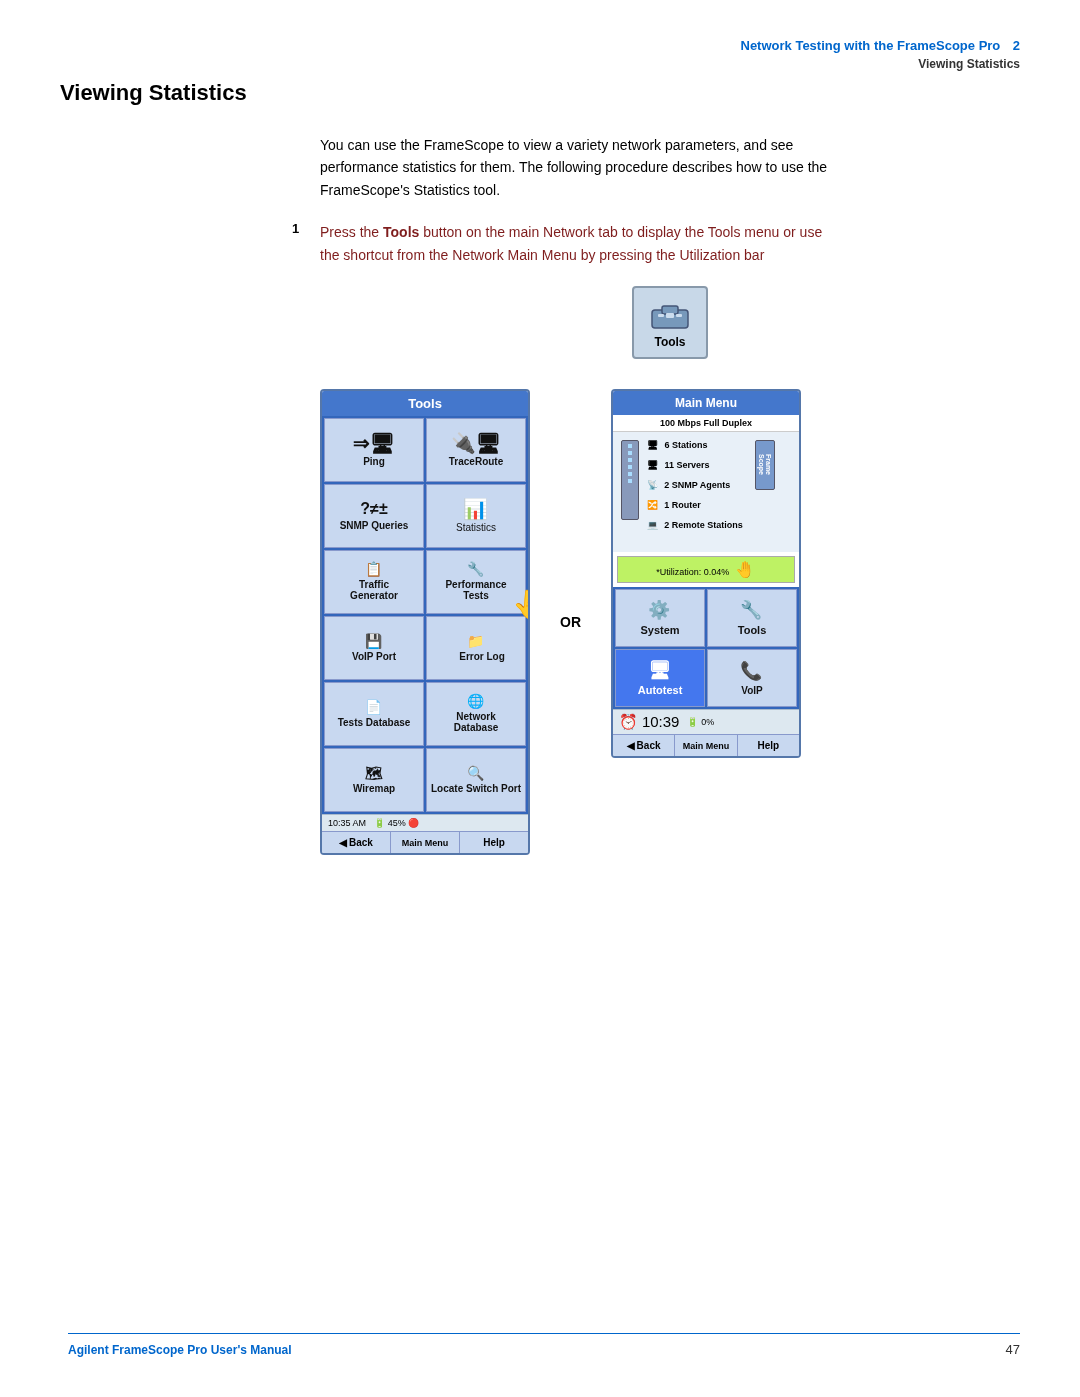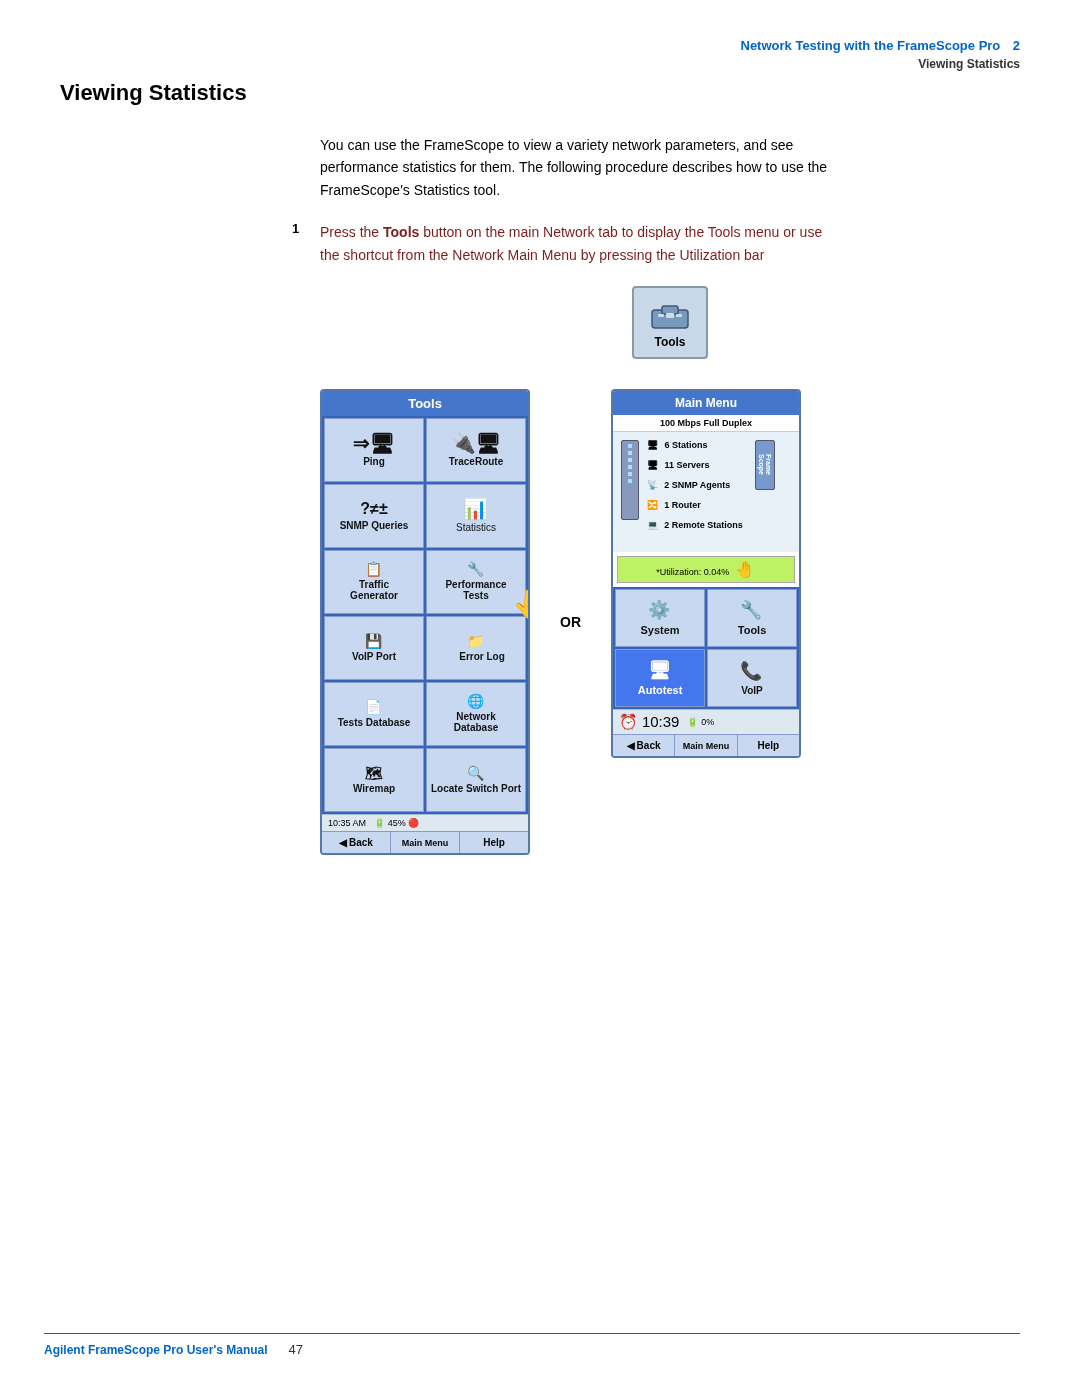--- a/index.html
+++ b/index.html
@@ -270,23 +270,24 @@
 
     .cell-icon {
       font-size: 18px;
       margin-bottom: 3px;
     }
 
     
     .page-footer {
       position: absolute;
       bottom: 40px;
-      left: 44px;
+      left: 68px;
       right: 60px;
       display: flex;
+      justify-content: space-between;
       align-items: center;
       border-top: 1px solid #0066cc;
       padding-top: 8px;
       gap: 21px;
     }
 
     .footer-left {
       color: #0066cc;
       font-size: 12px;
       font-weight: bold;

